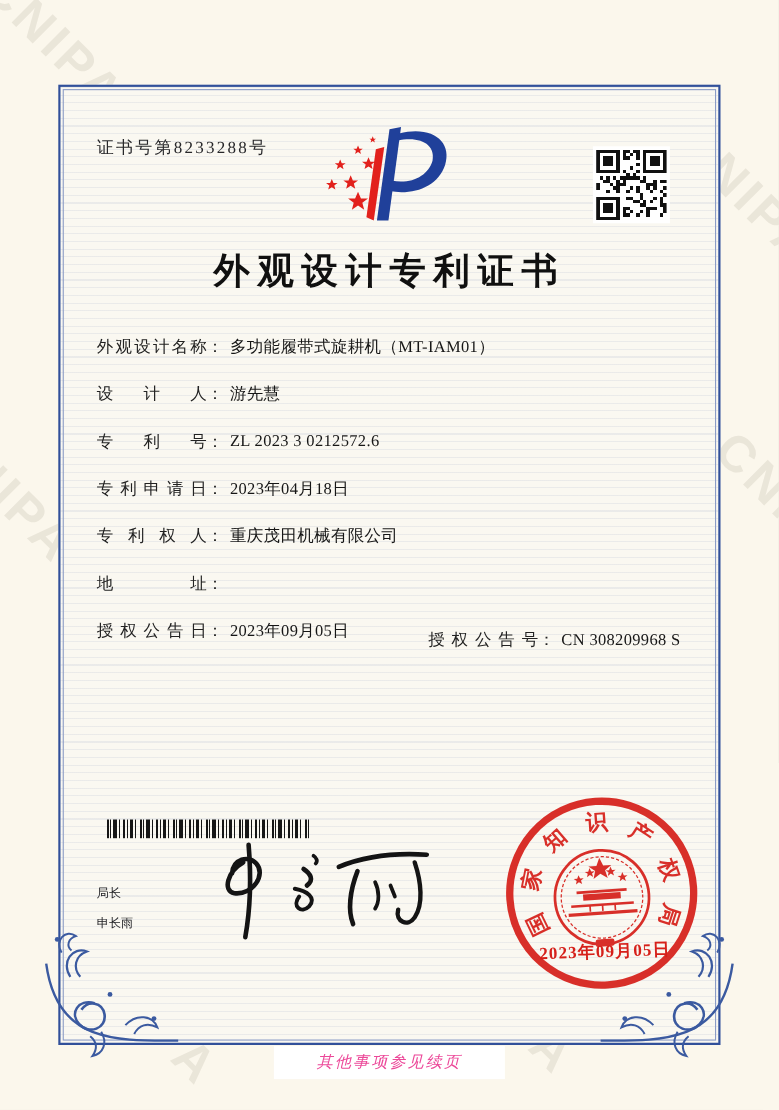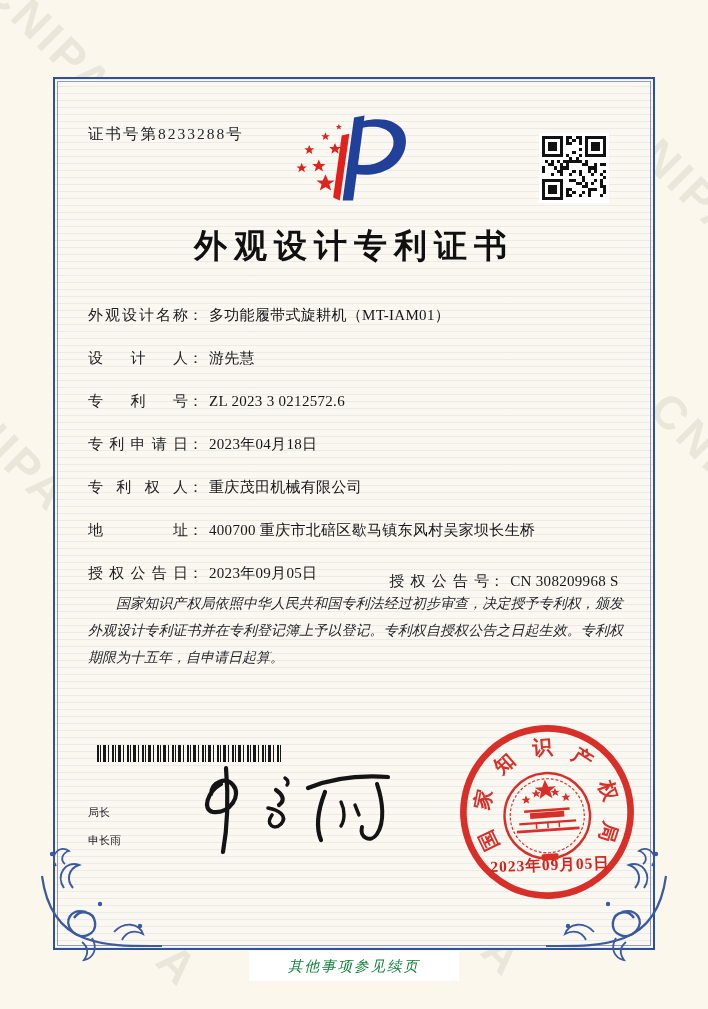--- a/index.html
+++ b/index.html
@@ -86,21 +86,21 @@
     font-family:"Liberation Serif","DejaVu Serif",serif;
   }
   
   .page-num {
     position:absolute; left:0; right:0; top:917px; text-align:center;
     font-size:13px; color:#2b2b2e; z-index:5; letter-spacing:1px;
   }
   .cont-strip {
     position:absolute; left:249px; top:951px; width:210px; height:30px;
     background:#ffffff; z-index:8; text-align:center; line-height:30px;
-    font-size:14.5px; font-style:italic; color:#15803d; letter-spacing:2px;
+    font-size:14.5px; font-style:italic; color:#ec4899; letter-spacing:2px;
   }
 </style>
 </head>
 <body>
 
 <div class="page">
 
   <div>
     <span class="wm" style="left:-30px; top:10px;">CNIPA</span>
     <span class="wm" style="left:215px; top:120px;">CNIPA</span>
@@ -194,36 +194,34 @@
       <span class="fvalue">2023年04月18日</span>
     </div>
     <div class="frow">
       <span class="flabel">专利权人</span>
         <span class="fcolon">：</span>
       <span class="fvalue">重庆茂田机械有限公司</span>
     </div>
     <div class="frow">
       <span class="flabel">地址</span>
         <span class="fcolon">：</span>
-      <span class="fvalue">400700 重庆市北碚区歇马镇东风村吴家坝长生桥</span>
     </div>
     <div class="frow">
       <span class="flabel">授权公告日</span>
         <span class="fcolon">：</span>
       <span class="fvalue">2023年09月05日</span>
       <span class="grant-2nd">
         <span class="flabel">授权公告号</span>
           <span class="fcolon">：</span>
         <span class="fvalue">CN 308209968 S</span>
       </span>
     </div>
   </div>
 
   <div class="paras">
-    <p>国家知识产权局依照中华人民共和国专利法经过初步审查，决定授予专利权，颁发外观设计专利证书并在专利登记簿上予以登记。专利权自授权公告之日起生效。专利权期限为十五年，自申请日起算。</p>
   </div>
 
   <div class="barcode"></div>
 
   <div class="signer">
     <div>局长</div>
     <div>申长雨</div>
   </div>
 
   <svg class="signature" width="215" height="105" viewBox="0 0 215 105" fill="none" stroke="#141414" stroke-linecap="round" stroke-width="4.2">

